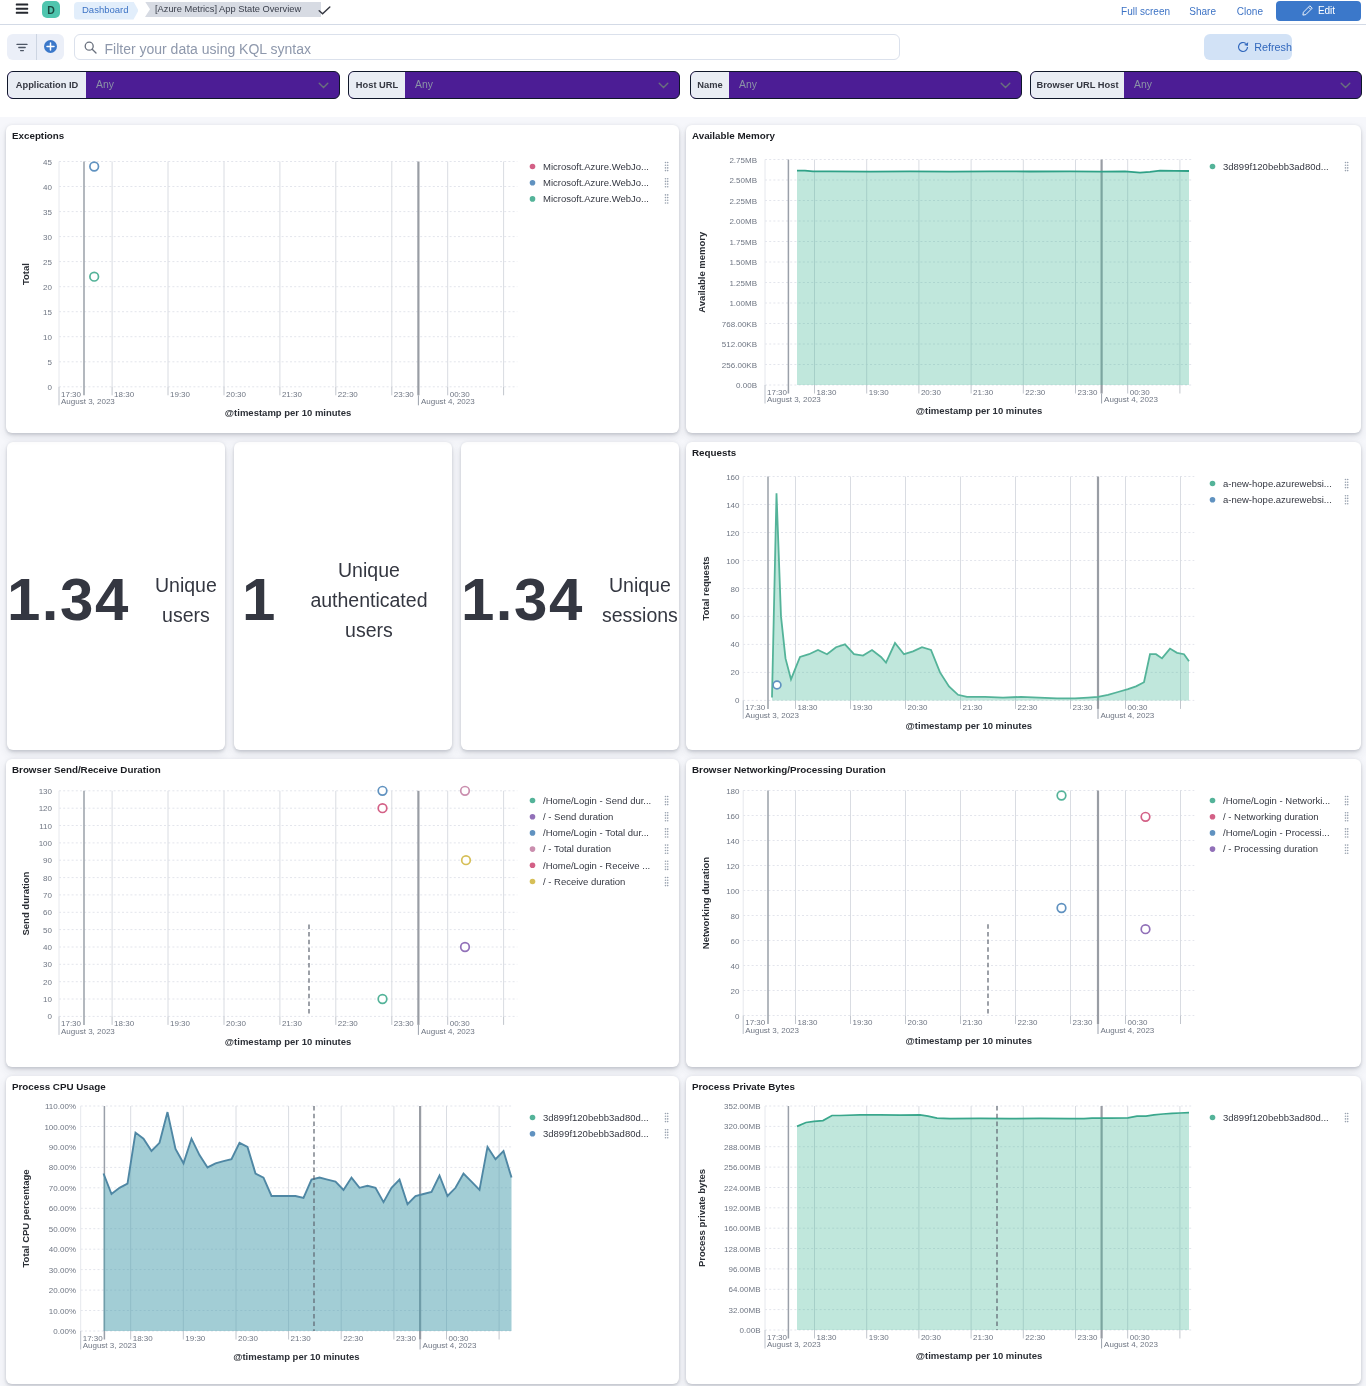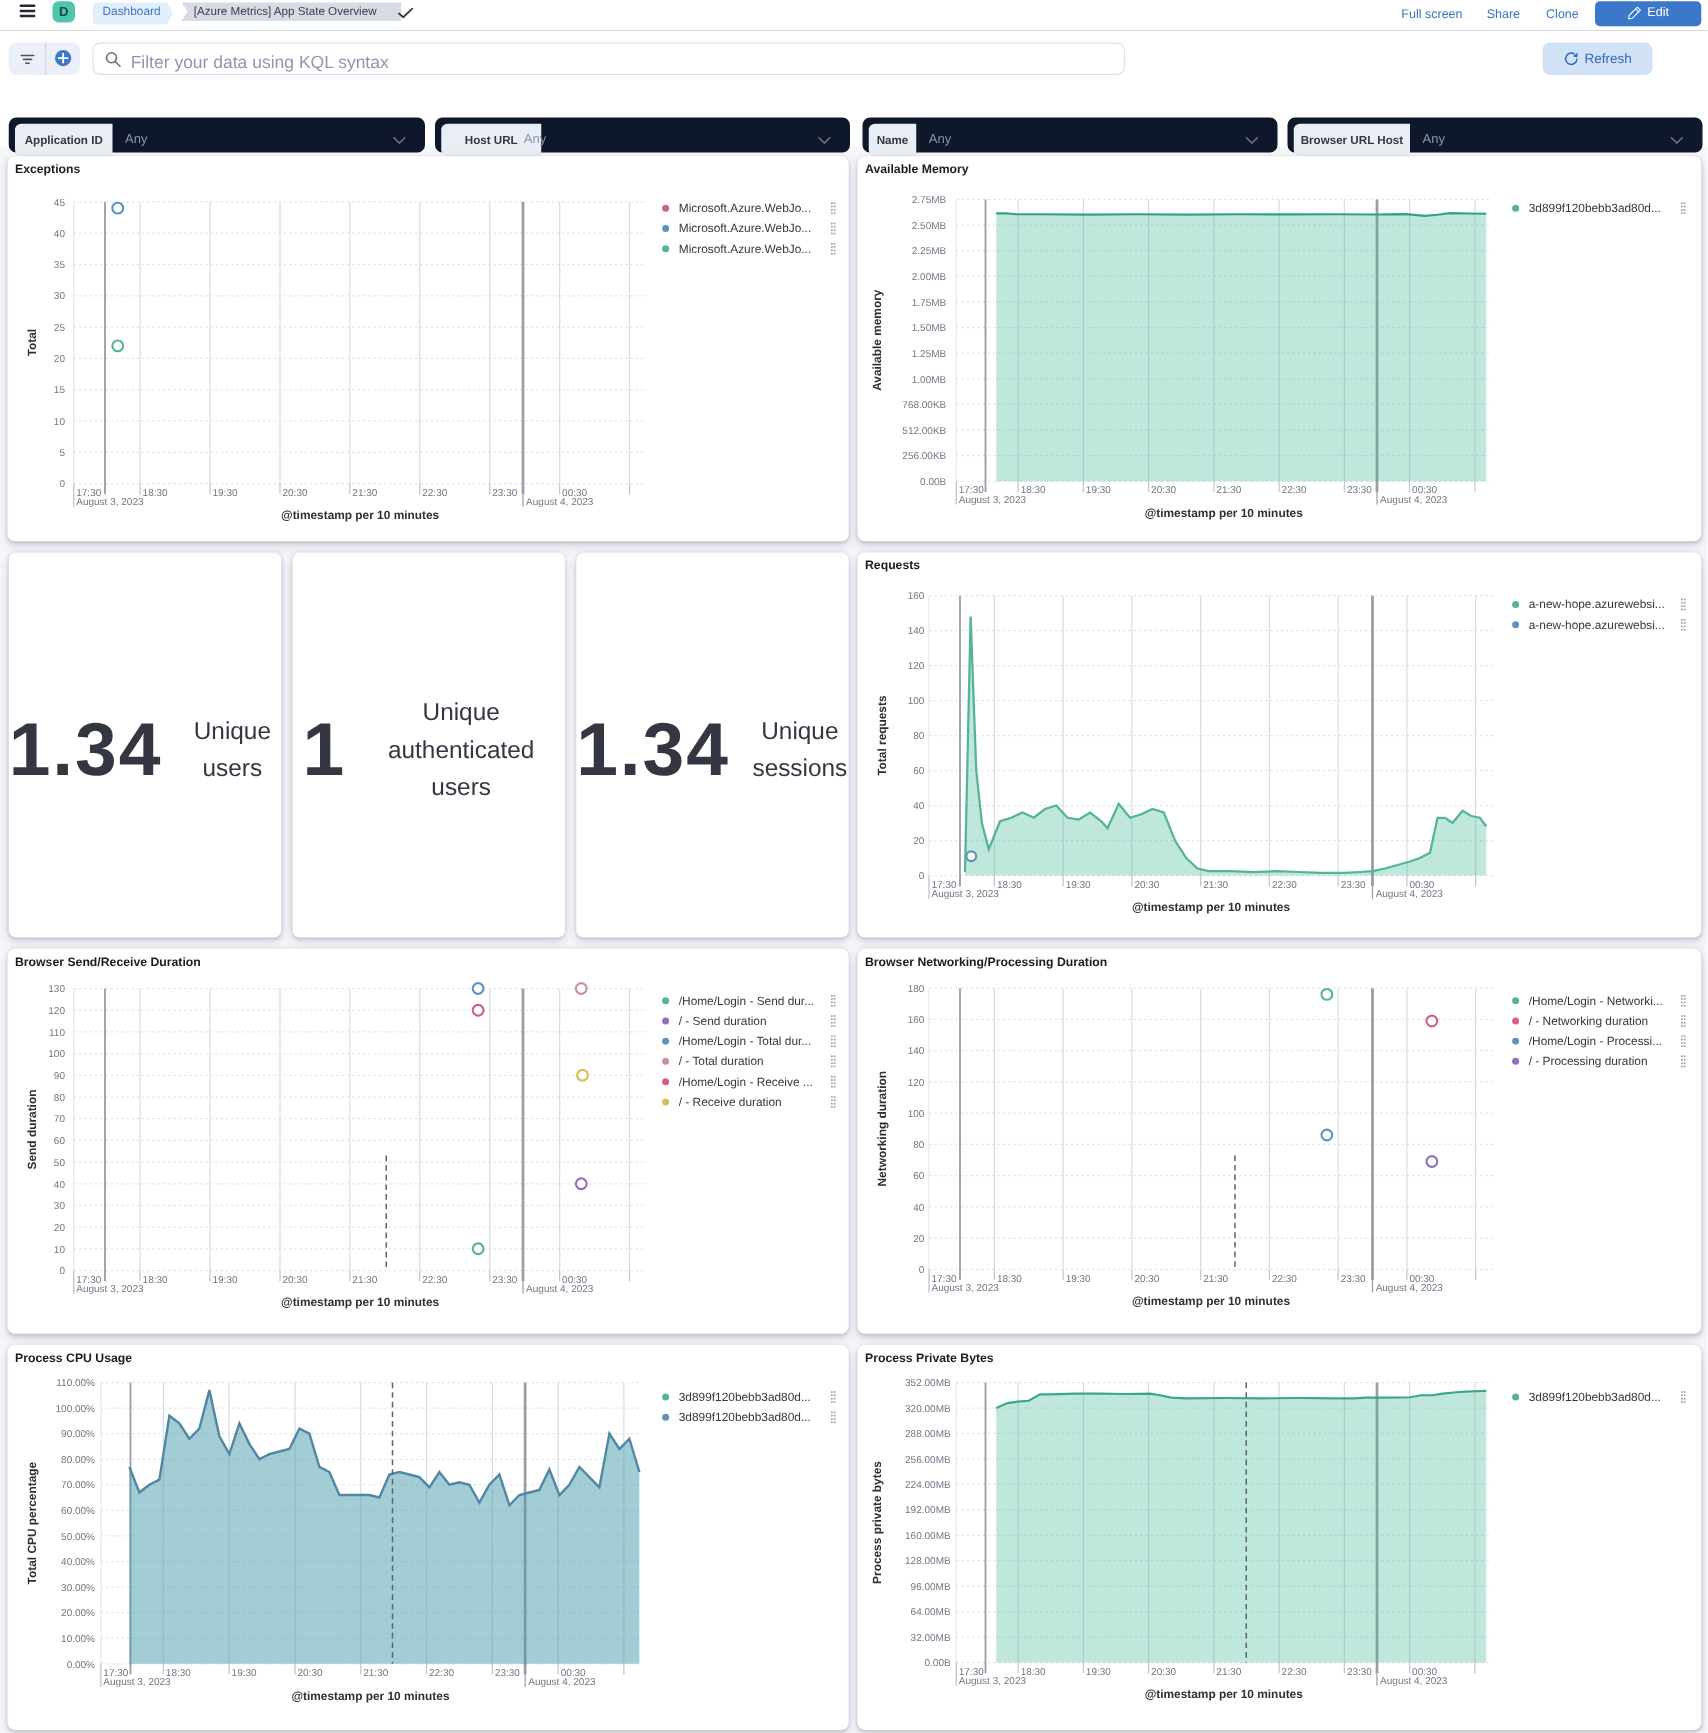--- a/index.html
+++ b/index.html
@@ -14,23 +14,23 @@
 #editbtn{position:absolute;right:5px;top:1px;width:85px;height:19.5px;background:#3b78ca;border-radius:4px;color:#fff;font-size:10px;font-weight:500;display:flex;align-items:center;justify-content:center}
 #qbar{position:absolute;left:0;top:25px;width:1366px;height:42px;background:#fff}
 #btngrp{position:absolute;left:7px;top:8.5px;width:57px;height:26px;background:#ebeff8;border-radius:6px}
 #grpdiv{position:absolute;left:29px;top:0;width:1px;height:26px;background:#cdd5e2}
 #pluscirc{position:absolute;left:37px;top:6.5px;width:13px;height:13px;border-radius:50%;background:#3b78ca;display:flex;align-items:center;justify-content:center}
 #search{position:absolute;left:73.5px;top:8.5px;width:826px;height:26px;background:#fff;border:1px solid #dbe1ec;border-radius:6px}
 #search span{position:absolute;left:30px;top:6px;font-size:14px;color:#8e98ac}
 #dctl{position:absolute;left:907.5px;top:8.5px;width:361px;height:26px;background:#fff;border:1px solid #d3dce9;border-radius:6px;overflow:hidden}
 #dcal{position:absolute;left:0;top:0;width:39px;height:24px;background:#e3e7f2;display:flex;align-items:center;justify-content:center}
 #dtext{position:absolute;left:45px;top:6.2px;font-size:10.9px;color:#343741;white-space:nowrap}
-#refresh{position:absolute;left:1234px;top:8.5px;width:88px;height:26px;background:#d2e2f6;border-radius:6px;color:#3268bd;font-size:10.8px;font-weight:500;display:flex;align-items:center;justify-content:center}
+#refresh{position:absolute;left:1204px;top:8.5px;width:88px;height:26px;background:#d2e2f6;border-radius:6px;color:#3268bd;font-size:10.8px;font-weight:500;display:flex;align-items:center;justify-content:flex-end}
 #fbar{position:absolute;left:0;top:67px;width:1366px;height:50px;background:#fff}
-.fctl{position:absolute;top:27px;height:28px;background:#0f172a;border:5px solid #0f172a;border-radius:6px}
+.fctl{position:absolute;top:4px;height:28px;background:#4c1d95;border:1px solid #0f172a;border-radius:6px}
 .flab{position:absolute;left:0;top:0;height:26px;line-height:26px;background:#e9edf4;color:#343741;font-size:9.3px;font-weight:700;text-align:center;border-radius:5px 0 0 5px}
 .fval{position:absolute;left:0;top:0;height:26px;line-height:26px;color:#8b93a7;font-size:10.4px}
 .fchev{position:absolute;right:10px;top:10px}
 .panel{position:absolute;background:#fff;border-radius:6px;box-shadow:0 2px 3px rgba(60,70,85,.15),0 4px 9px rgba(60,70,85,.13),0 0 3px rgba(60,70,85,.075);overflow:hidden}
 .metric{position:absolute;inset:0;display:flex;align-items:center;justify-content:center;gap:17px;color:#343741;padding-top:7px}
 .num{font-size:60px;font-weight:700;line-height:62px;letter-spacing:1.5px}
 .lab{font-size:19.5px;line-height:30px;text-align:center}
 text{font-family:"Liberation Sans",sans-serif}
 .tick{font-size:8px;fill:#6f7683}
 .atitle{font-size:9.5px;font-weight:700;fill:#2b2f36}
@@ -92,21 +92,21 @@
 </div>
 <div id="fbar">
   <div class="fctl" style="left:7px;width:333px">
         <div class="flab" style="width:78px">Application ID</div>
         <div class="fval">Any</div>
         <svg class="fchev" width="11" height="7" viewBox="0 0 11 7">
           <path d="M1.2 1.2 L5.5 5.5 L9.8 1.2" fill="none" stroke="#69707d" stroke-width="1.4" stroke-linecap="round"></path>
         </svg>
       </div>
   <div class="fctl" style="left:348px;width:332px">
-        <div class="flab" style="width:80px">Host URL</div>
+        <div class="flab" style="width:56px">Host URL</div>
         <div class="fval">Any</div>
         <svg class="fchev" width="11" height="7" viewBox="0 0 11 7">
           <path d="M1.2 1.2 L5.5 5.5 L9.8 1.2" fill="none" stroke="#69707d" stroke-width="1.4" stroke-linecap="round"></path>
         </svg>
       </div>
   <div class="fctl" style="left:690px;width:332px">
         <div class="flab" style="width:38px">Name</div>
         <div class="fval">Any</div>
         <svg class="fchev" width="11" height="7" viewBox="0 0 11 7">
           <path d="M1.2 1.2 L5.5 5.5 L9.8 1.2" fill="none" stroke="#69707d" stroke-width="1.4" stroke-linecap="round"></path>

